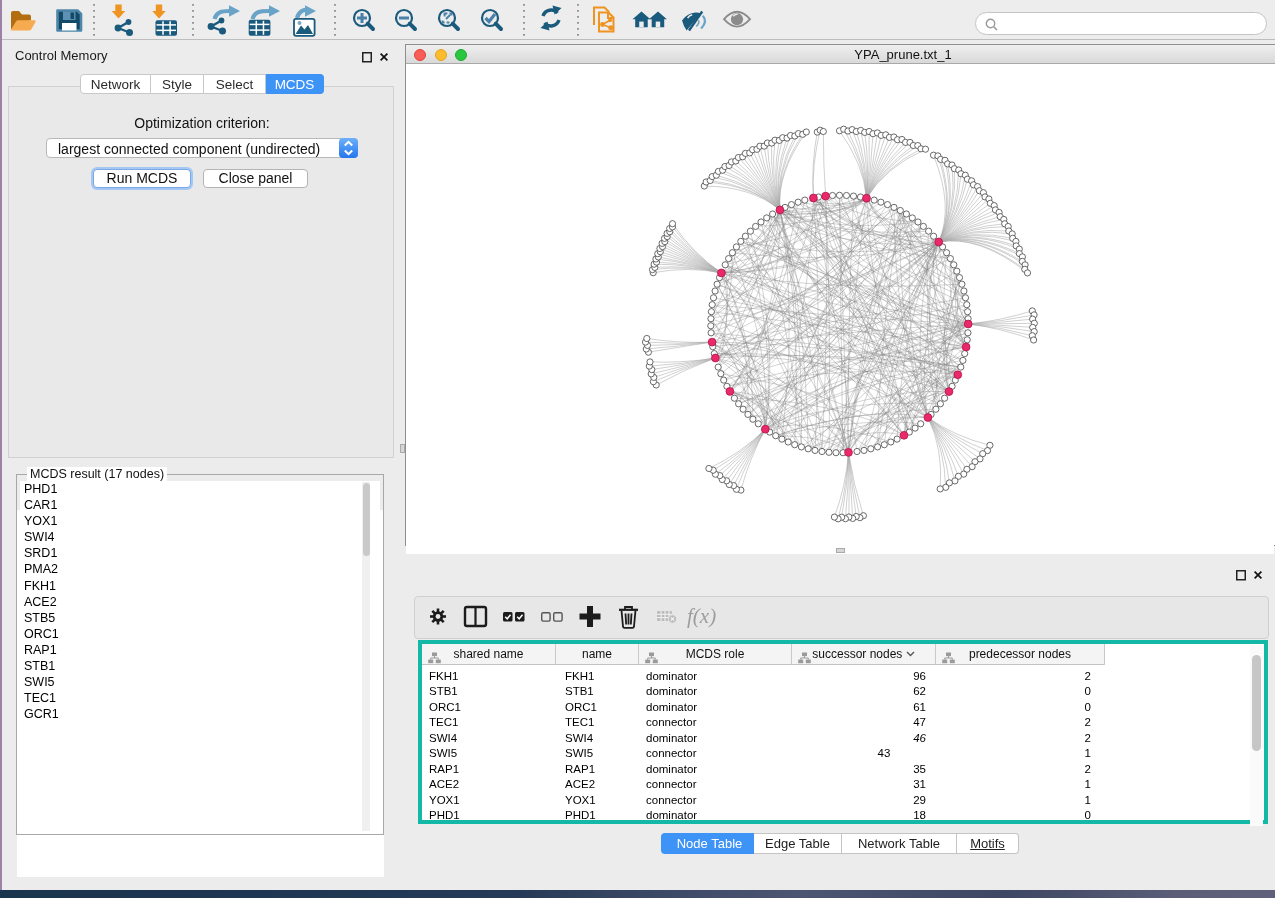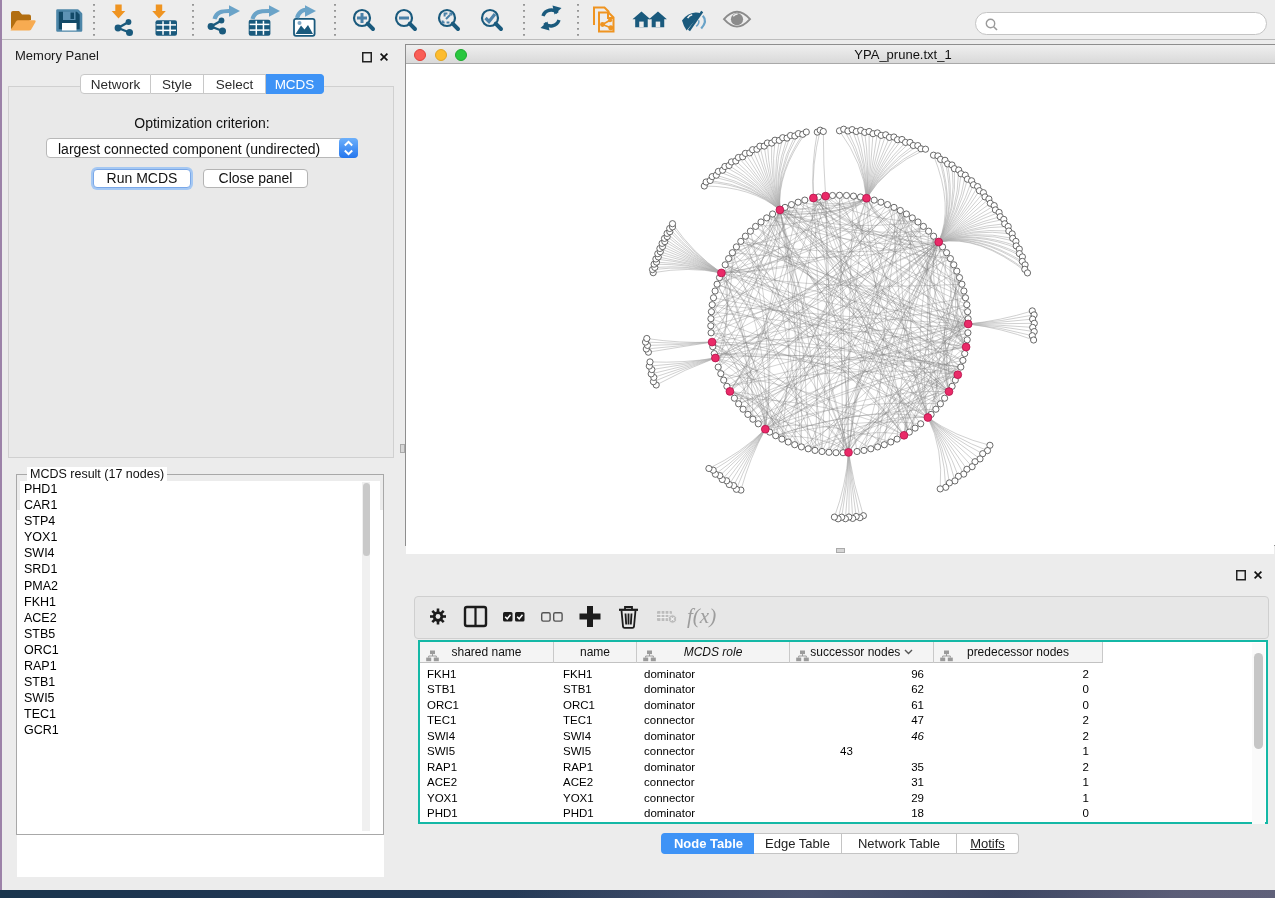--- a/index.html
+++ b/index.html
@@ -38,30 +38,30 @@
 #lbthumb { position:absolute; left:1px; top:1px; width:7px; height:73px; background:#c9c9c9; border-radius:4px; }
 
 #netwin { position:absolute; left:405px; top:44px; width:870px; height:502px; background:#fff; border:1px solid #8e8e8e; border-right:none; }
 #nettitle { position:absolute; left:0; top:0; width:100%; height:19px;
   background:linear-gradient(#efefef,#d9d9d9); border-bottom:1px solid #a9a9a9; text-align:center; font-size:13px; color:#111; line-height:19px; }
 .tl { position:absolute; top:3.5px; width:12px; height:12px; border-radius:50%; }
 #netcanvas { position:absolute; left:0; top:20px; width:868px; height:489px; background:#fff; }
 
 #tpanel { position:absolute; left:405px; top:561px; width:870px; height:297px; background:#ececec; }
 #tptoolbar { position:absolute; left:9px; top:35px; width:855px; height:43px; background:#e7e7e7; border:1px solid #cfcfcf; border-radius:4px; }
-#ttable { position:absolute; left:13px; top:79px; width:850px; height:184px; background:#fff; border:2px solid #14b8a6; }
+#ttable { position:absolute; left:13px; top:79px; width:850px; height:184px; background:#fff; border:4px solid #14b8a6; }
 #thead { position:absolute; left:0; top:0; width:683px; height:21px; background:#f4f4f4; border-bottom:1px solid #c2c2c2; font-size:12px; color:#111; }
 .th { position:absolute; top:0; height:21px; border-right:1px solid #c9c9c9; text-align:center; line-height:21px; }
 .trow { position:absolute; font-size:11.5px; color:#000; height:15.5px; line-height:15.5px; width:100%; }
 .tc { position:absolute; }
 #tsb { position:absolute; right:1px; top:1px; width:13px; height:181px; background:#fafafa; }
 #tsthumb { position:absolute; left:2px; top:10px; width:9px; height:96px; background:#c6c6c6; border-radius:5px; }
 #ttabs { position:absolute; left:256px; top:272px; height:21px; font-size:13px; color:#222; }
 .btab { float:left; background:#fff; border:1px solid #c4c4c4; border-left:none; height:21px; line-height:20px; text-align:center; }
-.btab.first { border-left:3px solid #14532d; border-radius:4px 0 0 4px;font-weight:bold; }
+.btab.first { border-left:5px solid #14532d; border-radius:4px 0 0 4px; }
 .btab.last { border-radius:0 4px 4px 0;text-decoration:underline; }
 .btab.sel { background:#3e93f6; color:#fff; border-color:#3e93f6; }
 
 #statusbar { position:absolute; left:0; top:858px; width:1275px; height:32px; background:#ececec; border-top:1px solid #c2c2c2; }
 #menubtn { position:absolute; left:13px; top:8px; width:27px; height:22px; background:#f2f2f2; border:1px solid #a8a8a8; }
 #membtn { position:absolute; right:11px; top:7px; width:74px; height:22px; background:#f6f6f6; border:1px solid #b9b9b9; font-size:12px; color:#111; }
 #membtn .dot { position:absolute; left:11px; top:5px; width:12px; height:12px; border-radius:50%; background:#1e9e33; }
 #membtn .mtxt { position:absolute; left:27px; top:3px; }
 </style>
 </head>
@@ -183,21 +183,21 @@
 <circle cx="737" cy="19.2" r="6.1" fill="#8b8b8b"></circle>
 <path d="M733.2 16.2 Q735 14.2 737.6 14.0" fill="none" stroke="#ededed" stroke-width="1.5"></path>
 </g>
 </svg><div id="searchbox">
         <svg width="16" height="16" viewBox="0 0 16 16">
           <circle cx="6.5" cy="6.5" r="4.2" fill="none" stroke="#9a9a9a" stroke-width="1.4"></circle>
           <line x1="9.7" y1="9.7" x2="13" y2="13" stroke="#9a9a9a" stroke-width="1.6"></line>
         </svg>
       </div></div>
   <div id="cpanel">
-    <div class="ptitle" style="left:15px; top:4px; position:absolute;">Memory Panel</div>
+    <div class="ptitle" style="left:15px; top:4px; position:absolute;">Control Memory</div>
       <svg class="wicons" style="left:362px;top:8px;" width="30" height="11" viewBox="0 0 30 11">
         <rect x="0.75" y="0.75" width="8.5" height="9" fill="none" stroke="#222" stroke-width="1.5"></rect>
         <g transform="translate(17,0)">
           <path d="M1 2.2 L2.2 1 L5 3.8 L7.8 1 L9 2.2 L6.2 5 L9 7.8 L7.8 9 L5 6.2 L2.2 9 L1 7.8 L3.8 5 Z" fill="#111"></path>
         </g>
       </svg>
     <div id="cpinner">
       <div id="optlabel">Optimization criterion:</div>
       <div id="dropdown">
         <span class="ddtext">largest connected component (undirected)</span>
@@ -220,21 +220,20 @@
       <div class="tab" style="width:53px;">Style</div>
       <div class="tab" style="width:62px;">Select</div>
       <div class="tab sel last" style="width:58px;">MCDS</div>
     </div>
     <div style="position:absolute;left:17px;top:466px;width:367px;height:367px;background:#fff;"></div>
     <div id="fieldset">
       <div id="fieldlabel">MCDS result (17 nodes)</div>
       <div id="listbox">
         <div class="li">PHD1</div>
           <div class="li">CAR1</div>
-          <div class="li">STP4</div>
           <div class="li">YOX1</div>
           <div class="li">SWI4</div>
         <div class="li">SRD1</div>
           <div class="li">PMA2</div>
           <div class="li">FKH1</div>
         <div class="li">ACE2</div>
           <div class="li">STB5</div>
           <div class="li">ORC1</div>
         <div class="li">RAP1</div>
           <div class="li">STB1</div>
@@ -1057,21 +1056,21 @@
                 <g fill="#9a9a9a">
                   <rect x="4" y="0.5" width="5" height="3.6"></rect>
                   <rect x="0.2" y="7.6" width="5" height="3.6"></rect>
                   <rect x="7.8" y="7.6" width="5" height="3.6"></rect>
                 </g>
                 <g stroke="#9a9a9a" stroke-width="1" fill="none">
                   <path d="M6.5 4.1 L6.5 6 M2.7 7.6 L2.7 6 L10.3 6 L10.3 7.6"></path>
                 </g>
               </svg></span>shared name</div>
 <div class="th" style="left:134px; width:83px;"><span style="position:absolute;left:6px;top:4px;"></span>name</div>
-<div class="th" style="left:217px; width:153px;font-style:italic;"><span style="position:absolute;left:6px;top:4px;"><svg width="13" height="12" viewBox="0 0 13 12" style="vertical-align:-2px;">
+<div class="th" style="left:217px; width:153px;"><span style="position:absolute;left:6px;top:4px;"><svg width="13" height="12" viewBox="0 0 13 12" style="vertical-align:-2px;">
                 <g fill="#9a9a9a">
                   <rect x="4" y="0.5" width="5" height="3.6"></rect>
                   <rect x="0.2" y="7.6" width="5" height="3.6"></rect>
                   <rect x="7.8" y="7.6" width="5" height="3.6"></rect>
                 </g>
                 <g stroke="#9a9a9a" stroke-width="1" fill="none">
                   <path d="M6.5 4.1 L6.5 6 M2.7 7.6 L2.7 6 L10.3 6 L10.3 7.6"></path>
                 </g>
               </svg></span>MCDS role</div>
 <div class="th" style="left:370px; width:144px;"><span style="position:absolute;left:6px;top:4px;"><svg width="13" height="12" viewBox="0 0 13 12" style="vertical-align:-2px;">
@@ -1130,21 +1129,21 @@
             <span class="tc" style="left:7px;">SWI4</span>
             <span class="tc" style="left:143px;">SWI4</span>
             <span class="tc" style="left:224px;">dominator</span>
             <span class="tc" style="left:420px;width:84px;text-align:right;font-style:italic;">46</span>
             <span class="tc" style="left:585px;width:84px;text-align:right;">2</span>
           </div>
 <div class="trow" style="top:102.0px;">
             <span class="tc" style="left:7px;">SWI5</span>
             <span class="tc" style="left:143px;">SWI5</span>
             <span class="tc" style="left:224px;">connector</span>
-            <span class="tc" style="left:420px;width:84px;text-align:left;">43</span>
+            <span class="tc" style="left:420px;width:84px;text-align:center;">43</span>
             <span class="tc" style="left:585px;width:84px;text-align:right;">1</span>
           </div>
 <div class="trow" style="top:117.5px;">
             <span class="tc" style="left:7px;">RAP1</span>
             <span class="tc" style="left:143px;">RAP1</span>
             <span class="tc" style="left:224px;">dominator</span>
             <span class="tc" style="left:420px;width:84px;text-align:right;">35</span>
             <span class="tc" style="left:585px;width:84px;text-align:right;">2</span>
           </div>
 <div class="trow" style="top:133.0px;">

